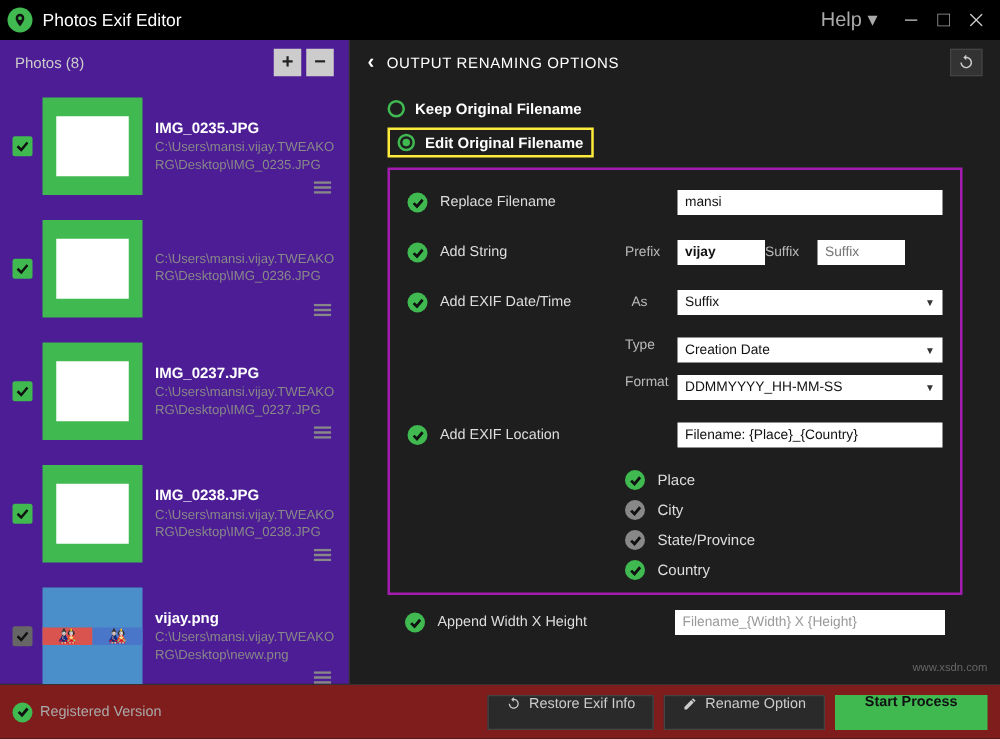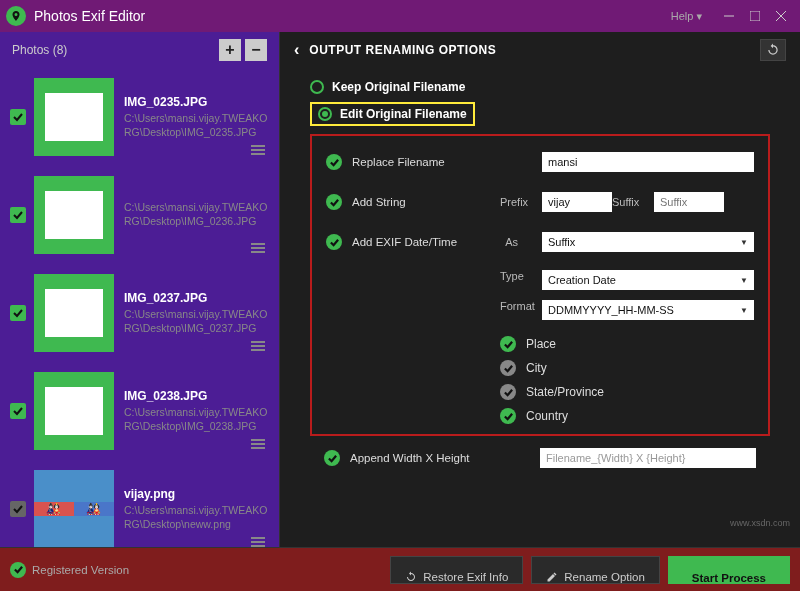--- a/index.html
+++ b/index.html
@@ -1,21 +1,21 @@
 <!DOCTYPE html>
 <html><head>
 <meta charset="utf-8">
 <style>
 *{margin:0;padding:0;box-sizing:border-box;font-family:"Segoe UI",Arial,sans-serif}
 body{background:#1a1a1a;color:#ddd;width:800px;height:591px;overflow:hidden;font-size:12px}
-.titlebar{height:32px;background:#701a75;display:flex;align-items:center;padding:0 6px}
+.titlebar{height:32px;background:#000000;display:flex;align-items:center;padding:0 6px}
 .logo{width:20px;height:20px;border-radius:50%;background:#3fb950;display:flex;align-items:center;justify-content:center;margin-right:8px}
 .logo svg{width:12px;height:12px;fill:#111}
 .title{flex:1;font-size:14px;color:#fff}
-.help{color:#aaa;font-size:11px;margin-right:14px;cursor:pointer}
+.help{color:#aaa;font-size:16px;margin-right:14px;cursor:pointer}
 .winbtn{width:26px;height:32px;display:flex;align-items:center;justify-content:center;cursor:pointer;color:#ccc}
 .winbtn svg{width:10px;height:10px;stroke:#ccc;stroke-width:1;fill:none}
 .body{display:flex;height:515px}
 .sidebar{width:280px;background:#4c1d95;display:flex;flex-direction:column;border-right:1px solid #333}
 .sidehead{display:flex;align-items:center;padding:8px 12px;height:36px}
 .sidehead .label{flex:1;color:#ccc;font-size:12px}
 .sqbtn{width:22px;height:22px;background:#ccc;color:#222;display:flex;align-items:center;justify-content:center;margin-left:4px;font-size:16px;font-weight:bold;cursor:pointer}
 .list{flex:1;overflow-y:auto;overflow-x:hidden}
 .list::-webkit-scrollbar{width:10px}
 .list::-webkit-scrollbar-track{background:#1a1a1a}
@@ -31,50 +31,50 @@
 .thumb.png .c1{background:#d9534f}
 .thumb.png .c2{background:#4a76c9}
 .meta{flex:1;min-width:0}
 .fname{font-weight:bold;color:#fff;font-size:12px;margin-bottom:3px}
 .fpath{color:#888;font-size:10.5px;line-height:1.3;word-break:break-all}
 .menu{position:absolute;bottom:8px;right:14px;color:#888;cursor:pointer}
 .menu svg{width:14px;height:10px;fill:#888}
 .main{flex:1;background:#1e1e1e;display:flex;flex-direction:column;overflow:hidden}
 .mainhead{display:flex;align-items:center;padding:8px 14px;height:36px}
 .back{color:#fff;font-size:16px;margin-right:10px;cursor:pointer;font-weight:bold}
-.mainhead .t{flex:1;font-weight:bold;font-size:12px;letter-spacing:.5px;color:#fff}
+.mainhead .t{flex:1;font-weight:normal;font-size:12px;letter-spacing:.5px;color:#fff}
 .reset{width:26px;height:22px;background:#333;border:1px solid #444;display:flex;align-items:center;justify-content:center;cursor:pointer}
 .reset svg{width:14px;height:14px;fill:#ccc}
 .content{flex:1;padding:12px 30px;overflow-y:auto;position:relative}
 .radio-row{display:flex;align-items:center;margin-bottom:8px;cursor:pointer}
 .radio{width:14px;height:14px;border-radius:50%;border:2px solid #3fb950;margin-right:8px;display:flex;align-items:center;justify-content:center}
 .radio.sel::after{content:"";width:6px;height:6px;border-radius:50%;background:#3fb950}
 .radio-row .rl{font-weight:bold;font-size:12px;color:#fff}
 .hl{border:2px solid #ffeb3b;padding:3px 6px;display:inline-flex}
-.box{border:2px solid #b91c1c;padding:14px 14px 10px;margin-top:8px}
+.box{border:2px solid #a21caf;padding:14px 14px 10px;margin-top:8px}
 .frow{display:flex;align-items:center;margin-bottom:16px;min-height:24px}
 .frow:last-child{margin-bottom:6px}
 .check{width:16px;height:16px;border-radius:50%;background:#3fb950;display:flex;align-items:center;justify-content:center;margin-right:10px;flex-shrink:0}
 .check.off{background:#888}
 .check svg{width:9px;height:9px;stroke:#111;stroke-width:2.5;fill:none}
 .flabel{width:148px;font-size:11.5px;color:#ddd}
 .fsmall{width:42px;font-size:11px;color:#bbb;text-align:right;padding-right:24px}
 .input{height:20px;background:#fff;color:#111;border:none;padding:0 6px;font-size:11px;outline:none}
 .input.ph{color:#999}
 .select{height:20px;background:#fff;color:#111;border:none;padding:0 6px;font-size:11px;flex:1;display:flex;align-items:center;justify-content:space-between;cursor:pointer}
 .select .arrow{font-size:8px;color:#333}
 .sub{display:flex;align-items:flex-start;margin-bottom:10px;padding-left:174px}
 .locrow{display:flex;align-items:center;margin-bottom:8px;padding-left:174px}
 .footer{height:44px;background:#7f1d1d;border-top:1px solid #333;display:flex;align-items:center;padding:0 10px}
 .reg{display:flex;align-items:center;flex:1;color:#aaa;font-size:11.5px}
 .reg .check{margin-right:6px}
-.fbtn{height:28px;padding:0 14px;background:#2a2a2a;border:1px solid #444;color:#ccc;display:flex;align-items:flex-end;margin-left:8px;cursor:pointer;font-size:11.5px}
+.fbtn{height:28px;padding:0 14px;background:#2a2a2a;border:1px solid #444;color:#ccc;display:flex;align-items:flex-start;margin-left:8px;cursor:pointer;font-size:11.5px}
 .fbtn svg{width:12px;height:12px;margin-right:6px;fill:#ccc}
 .start{background:#3fb950;color:#111;border:none;font-weight:bold;padding:0 24px}
-.watermark{position:absolute;bottom:63px;right:10px;font-size:9px;color:#666}
+.watermark{position:absolute;bottom:52px;right:10px;font-size:9px;color:#666}
 </style>
 </head>
 <body>
 
 <div class="titlebar">
   <div class="logo">
       <svg viewBox="0 0 24 24">
         <path d="M12 2C8 2 5 5 5 9c0 5 7 13 7 13s7-8 7-13c0-4-3-7-7-7zm0 10a3 3 0 110-6 3 3 0 010 6z"></path>
       </svg>
     </div>
@@ -237,21 +237,21 @@
         </div>
 
         <div class="frow">
           <div class="check">
               <svg viewBox="0 0 10 10">
                 <polyline points="1,5 4,8 9,2"></polyline>
               </svg>
             </div>
           <div class="flabel">Add String</div>
           <div class="fsmall">Prefix</div>
-          <input class="input" style="width: 70px;" value="vijay">
+          <input class="input" style="width: 70px; font-weight: bold;" value="vijay">
           <div class="fsmall">Suffix</div>
           <input class="input ph" style="width: 70px;" placeholder="Suffix">
         </div>
 
         <div class="frow">
           <div class="check">
               <svg viewBox="0 0 10 10">
                 <polyline points="1,5 4,8 9,2"></polyline>
               </svg>
             </div>
@@ -270,20 +270,30 @@
             </div>
         </div>
         <div class="sub" style="margin-bottom:16px">
           <div class="fsmall">Format</div>
           <div class="select">
               <span>DDMMYYYY_HH-MM-SS</span>
               <span class="arrow">▼</span>
             </div>
         </div>
 
+        <div class="frow">
+          <div class="check">
+              <svg viewBox="0 0 10 10">
+                <polyline points="1,5 4,8 9,2"></polyline>
+              </svg>
+            </div>
+          <div class="flabel">Add EXIF Location</div>
+          <div class="fsmall"></div>
+          <input class="input" style="flex: 1 1 0%;" value="Filename: {Place}_{Country}">
+        </div>
         <div class="locrow">
             <div class="check">
               <svg viewBox="0 0 10 10">
                 <polyline points="1,5 4,8 9,2"></polyline>
               </svg>
             </div>
             <span>Place</span>
           </div>
         <div class="locrow">
             <div class="check off">

